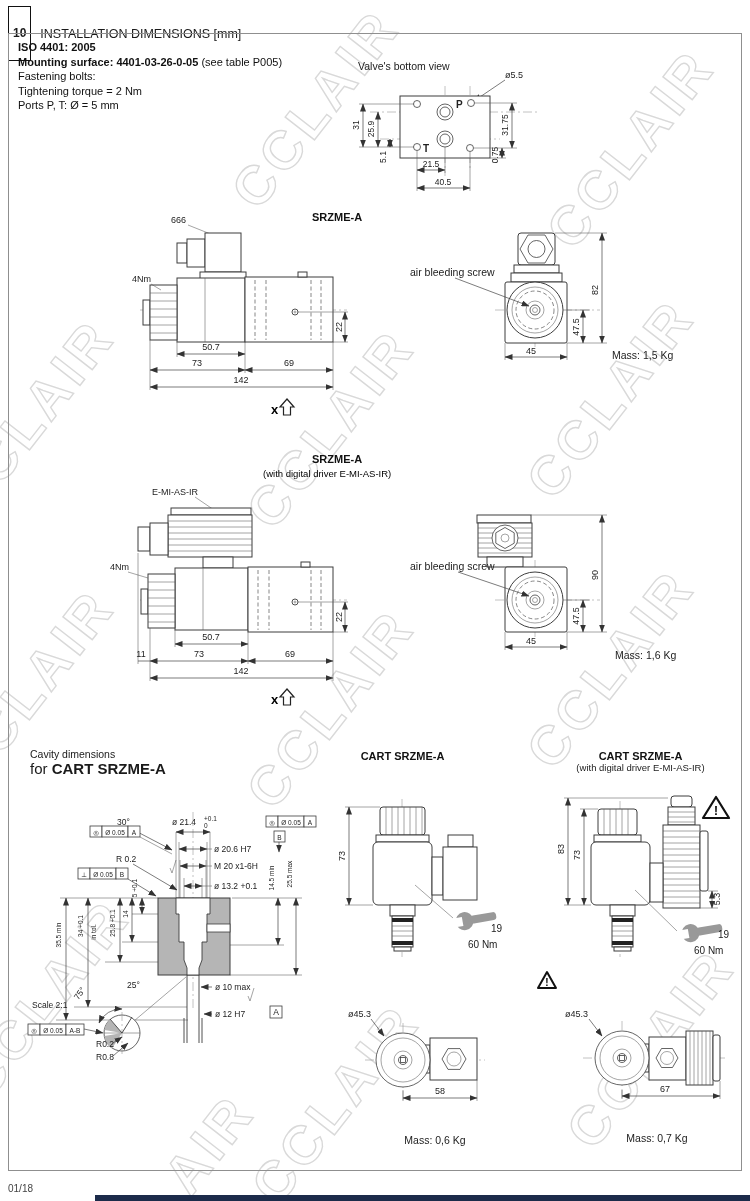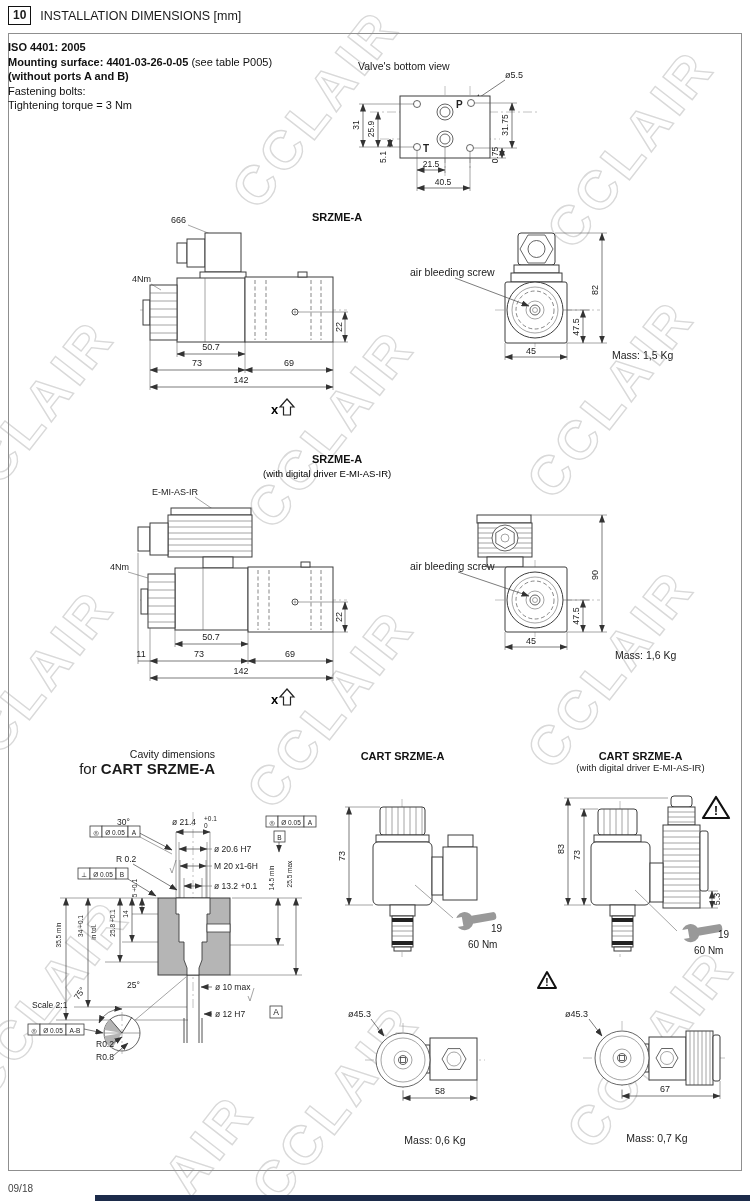--- a/index.html
+++ b/index.html
@@ -54,32 +54,32 @@
     <text transform="rotate(-52 345 720)" x="345" y="720" text-anchor="middle">CCLAIR</text>
     <text transform="rotate(-52 625 680)" x="625" y="680" text-anchor="middle">CCLAIR</text>
     <text transform="rotate(-52 60 1010)" x="60" y="1010" text-anchor="middle">CCLAIR</text>
     <text transform="rotate(-52 350 1115)" x="350" y="1115" text-anchor="middle">CCLAIR</text>
     <text transform="rotate(-52 665 1060)" x="665" y="1060" text-anchor="middle">CCLAIR</text>
     <text transform="rotate(-52 185 1205)" x="185" y="1205" text-anchor="middle">CCLAIR</text>
   </g>
 </svg>
 
 <div class="abs" style="left:8px;top:6px;display:flex;align-items:center;gap:9px">
-  <span style="border:1.4px solid #111;padding:0 4px;font-weight:bold;font-size:12px;line-height:17px">10</span>
+  <span style="border:1.4px solid #111;padding:18px 4px;font-weight:bold;font-size:12px;line-height:17px">10</span>
   <span style="font-weight:normal;font-size:12.5px">INSTALLATION DIMENSIONS [mm]</span>
 </div>
 
 <div class="abs" style="left:8px;top:33px;width:734px;height:1138px;border:1px solid #8f8f8f"></div>
 
-<div class="abs info" style="left:8px;top:40px;width:330px">
+<div class="abs info" style="left:18px;top:40px;width:330px">
   <div class="tb">ISO 4401: 2005</div>
   <div><b>Mounting surface: 4401-03-26-0-05</b><span> (see table P005)</span></div>
-  <div class="tb">(without ports A and B)</div>
   <div>Fastening bolts:</div>
-  <div>Tightening torque = 3 Nm</div>
+  <div>Tightening torque = 2 Nm</div>
+  <div>Ports P, T: Ø = 5 mm</div>
 </div>
 
 <svg class="abs" style="left:350px;top:58px" width="395" height="150">
   <text x="8" y="12" class="t105">Valve's bottom view</text>
   <text x="155" y="20" class="t9">ø5.5</text>
   <line x1="155" y1="22" x2="124" y2="43" class="dim" marker-end="url(#ae)"></line>
   <g>
     <line x1="20" y1="54" x2="190" y2="54" class="cl"></line>
     <line x1="30" y1="81" x2="150" y2="81" class="cl"></line>
     <line x1="120" y1="28" x2="120" y2="112" class="cl"></line>
@@ -283,21 +283,21 @@
     <line x1="202" y1="25" x2="202" y2="142" class="dim" marker-start="url(#as)" marker-end="url(#ae)"></line>
     <text transform="rotate(-90 198 85)" x="198" y="85" text-anchor="middle" class="t9">90</text>
     <line x1="105" y1="142" x2="105" y2="160" class="thin"></line>
       <line x1="167" y1="142" x2="167" y2="160" class="thin"></line>
     <line x1="105" y1="157" x2="167" y2="157" class="dim" marker-start="url(#as)" marker-end="url(#ae)"></line>
     <text x="131" y="154" text-anchor="middle" class="t9">45</text>
   </g>
   <text x="215" y="169" class="t105">Mass: 1,6 Kg</text>
 </svg>
 
-<div class="abs" style="left:30px;top:748px;width:185px;text-align:right">
+<div class="abs" style="left:30px;top:748px;width:185px;text-align:left">
   <div style="font-size:10.5px">Cavity dimensions</div>
   <div style="font-size:15px"><span>for </span><b>CART SRZME-A</b></div>
 </div>
 
 <svg class="abs" style="left:20px;top:790px" width="330" height="295">
   <line x1="173" y1="22" x2="173" y2="218" class="cl"></line>
   <g>
     <path d="M156,42V108 M190,42V108 M159,52V108 M187,52V108 M160,70V108 M186,70V108 M164,88V108 M182,88V108" class="thin"></path>
     <path d="M138,108H40 M158,124H112 M160,152H102 M162,172H85 M167,217H54 M168,230H36" class="thin"></path>
     <path d="M212,108H282 M186,155H264 M210,185H282" class="thin"></path>
@@ -553,14 +553,14 @@
   </g>
   <g>
     <line x1="77" y1="95" x2="77" y2="104" class="thin"></line>
       <line x1="175" y1="86" x2="175" y2="104" class="thin"></line>
     <line x1="77" y1="101" x2="175" y2="101" class="dim" marker-start="url(#as)" marker-end="url(#ae)"></line>
     <text x="120" y="97" text-anchor="middle" class="t9">67</text>
   </g>
   <text x="112" y="147" text-anchor="middle" class="t105">Mass: 0,7 Kg</text>
 </svg>
 
-<div class="abs" style="left:8px;top:1183px;font-size:10px;color:#444">09/18</div>
+<div class="abs" style="left:8px;top:1183px;font-size:10px;color:#444">01/18</div>
 <div class="abs" style="left:95px;top:1195px;width:655px;height:6px;background:#1c2b4a"></div>
 
 </body></html>

